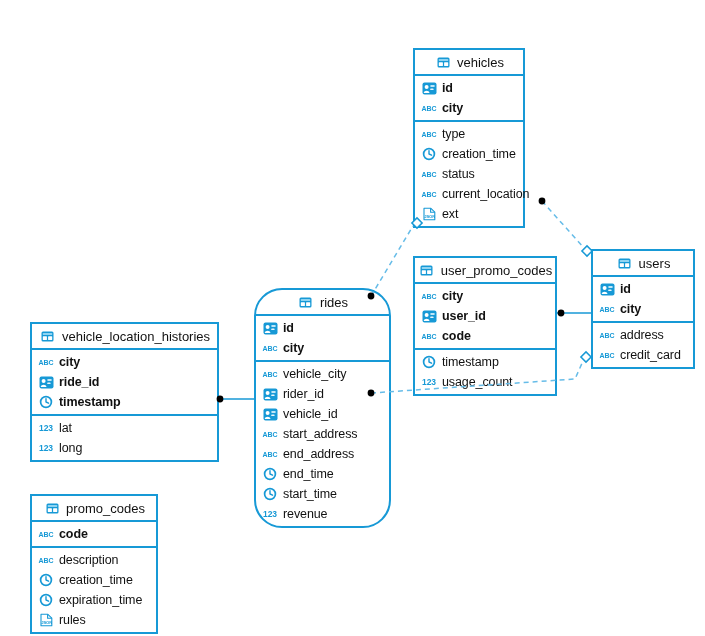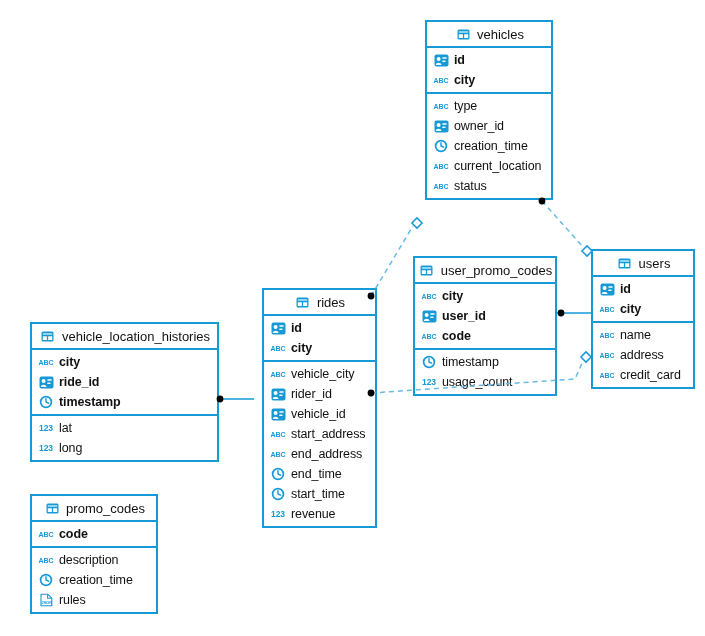--- a/index.html
+++ b/index.html
@@ -32,21 +32,21 @@
   .num-glyph{font-size:8.5px;font-weight:700;color:var(--accent);}
   #edges-layer{
     position:absolute;left:0;top:0;width:705px;height:636px;
     z-index:5;pointer-events:none;
   }
 </style>
 </head>
 <body>
 
 <div id="erd-canvas" style="--accent: #1799d6; background-color: rgb(255, 255, 255);">
-    <div class="erd-table" style="left: 413px; top: 20px; width: 128px; margin-left: 12px;">
+    <div class="erd-table" style="left: 413px; top: 48px; width: 112px;">
       <div class="erd-header">
         <span class="cell-icon">
           <svg width="13" height="11" viewBox="0 0 13 11">
             <rect x="0.5" y="0.5" width="12" height="10" rx="1.5" fill="#1799d6"></rect>
             <rect x="1.8" y="1.9" width="9.4" height="2.1" rx="0.6" fill="#8fd4f2"></rect>
             <rect x="1.8" y="5.2" width="4.1" height="3.7" rx="0.5" fill="#ffffff"></rect>
             <rect x="7.1" y="5.2" width="4.1" height="3.7" rx="0.5" fill="#ffffff"></rect>
           </svg>
         </span>
         <span>vehicles</span>
@@ -73,50 +73,48 @@
       </div>
       <div class="erd-section fields">
         <div class="erd-row">
           <span class="cell-icon">
             <span class="abc-glyph">ABC</span>
           </span>
           <span>type</span>
         </div>
         <div class="erd-row">
           <span class="cell-icon">
-            <svg width="15" height="13" viewBox="0 0 15 13">
-              <rect x="0.5" y="0.5" width="14" height="12" rx="2" fill="#1799d6"></rect>
-              <rect x="8.2" y="3.1" width="4.6" height="1.8" rx="0.9" fill="#bfe6f7"></rect>
-              <circle cx="4.6" cy="5.1" r="2" fill="#ffffff"></circle>
-              <path d="M1.7,10.9 C2.1,7.9 7.1,7.9 7.5,10.9 Z" fill="#ffffff"></path>
-              <rect x="8.2" y="6.6" width="3.4" height="1.5" rx="0.7" fill="#ffffff" opacity="0.9"></rect>
-            </svg>
-          </span>
-          <span>owner_id</span>
-        </div>
-        <div class="erd-row">
-          <span class="cell-icon">
             <svg width="14" height="14" viewBox="0 0 14 14">
               <circle cx="7" cy="7" r="5.4" fill="#ffffff" stroke="#1799d6" stroke-width="1.7"></circle>
               <path d="M7,7 L7,3.6 M7,7 L9.6,8.2" stroke="#1799d6" stroke-width="1.4" stroke-linecap="round" fill="none"></path>
             </svg>
           </span>
           <span>creation_time</span>
         </div>
         <div class="erd-row">
           <span class="cell-icon">
             <span class="abc-glyph">ABC</span>
           </span>
+          <span>status</span>
+        </div>
+        <div class="erd-row">
+          <span class="cell-icon">
+            <span class="abc-glyph">ABC</span>
+          </span>
           <span>current_location</span>
         </div>
         <div class="erd-row">
           <span class="cell-icon">
-            <span class="abc-glyph">ABC</span>
-          </span>
-          <span>status</span>
+            <svg width="13" height="14" viewBox="0 0 13 14">
+              <path d="M1,1.2 h6.6 l4.2,4 v7.6 h-10.8 z" fill="#ffffff" stroke="#1799d6" stroke-width="1.1" stroke-linejoin="round"></path>
+              <path d="M7.6,1.2 v4 h4.2" fill="none" stroke="#1799d6" stroke-width="1.1"></path>
+              <text x="1.2" y="11.4" font-size="4.2" font-weight="bold" fill="#1799d6" font-family="Liberation Sans, sans-serif">JSON</text>
+            </svg>
+          </span>
+          <span>ext</span>
         </div>
       </div>
     </div>
     <div class="erd-table" style="left: 413px; top: 256px; width: 144px;">
       <div class="erd-header">
         <span class="cell-icon">
           <svg width="13" height="11" viewBox="0 0 13 11">
             <rect x="0.5" y="0.5" width="12" height="10" rx="1.5" fill="#1799d6"></rect>
             <rect x="1.8" y="1.9" width="9.4" height="2.1" rx="0.6" fill="#8fd4f2"></rect>
             <rect x="1.8" y="5.2" width="4.1" height="3.7" rx="0.5" fill="#ffffff"></rect>
@@ -199,37 +197,31 @@
             <span class="abc-glyph">ABC</span>
           </span>
           <span>city</span>
         </div>
       </div>
       <div class="erd-section fields">
         <div class="erd-row">
           <span class="cell-icon">
             <span class="abc-glyph">ABC</span>
           </span>
-          <span>name</span>
-        </div>
-        <div class="erd-row">
-          <span class="cell-icon">
-            <span class="abc-glyph">ABC</span>
-          </span>
           <span>address</span>
         </div>
         <div class="erd-row">
           <span class="cell-icon">
             <span class="abc-glyph">ABC</span>
           </span>
           <span>credit_card</span>
         </div>
       </div>
     </div>
-    <div class="erd-table" style="left: 262px; top: 288px; width: 115px;">
+    <div class="erd-table" style="left: 254px; top: 288px; width: 137px; border-radius: 28px;">
       <div class="erd-header">
         <span class="cell-icon">
           <svg width="13" height="11" viewBox="0 0 13 11">
             <rect x="0.5" y="0.5" width="12" height="10" rx="1.5" fill="#1799d6"></rect>
             <rect x="1.8" y="1.9" width="9.4" height="2.1" rx="0.6" fill="#8fd4f2"></rect>
             <rect x="1.8" y="5.2" width="4.1" height="3.7" rx="0.5" fill="#ffffff"></rect>
             <rect x="7.1" y="5.2" width="4.1" height="3.7" rx="0.5" fill="#ffffff"></rect>
           </svg>
         </span>
         <span>rides</span>
@@ -407,20 +399,29 @@
           <span>description</span>
         </div>
         <div class="erd-row">
           <span class="cell-icon">
             <svg width="14" height="14" viewBox="0 0 14 14">
               <circle cx="7" cy="7" r="5.4" fill="#ffffff" stroke="#1799d6" stroke-width="1.7"></circle>
               <path d="M7,7 L7,3.6 M7,7 L9.6,8.2" stroke="#1799d6" stroke-width="1.4" stroke-linecap="round" fill="none"></path>
             </svg>
           </span>
           <span>creation_time</span>
+        </div>
+        <div class="erd-row">
+          <span class="cell-icon">
+            <svg width="14" height="14" viewBox="0 0 14 14">
+              <circle cx="7" cy="7" r="5.4" fill="#ffffff" stroke="#1799d6" stroke-width="1.7"></circle>
+              <path d="M7,7 L7,3.6 M7,7 L9.6,8.2" stroke="#1799d6" stroke-width="1.4" stroke-linecap="round" fill="none"></path>
+            </svg>
+          </span>
+          <span>expiration_time</span>
         </div>
         <div class="erd-row">
           <span class="cell-icon">
             <svg width="13" height="14" viewBox="0 0 13 14">
               <path d="M1,1.2 h6.6 l4.2,4 v7.6 h-10.8 z" fill="#ffffff" stroke="#1799d6" stroke-width="1.1" stroke-linejoin="round"></path>
               <path d="M7.6,1.2 v4 h4.2" fill="none" stroke="#1799d6" stroke-width="1.1"></path>
               <text x="1.2" y="11.4" font-size="4.2" font-weight="bold" fill="#1799d6" font-family="Liberation Sans, sans-serif">JSON</text>
             </svg>
           </span>
           <span>rules</span>

